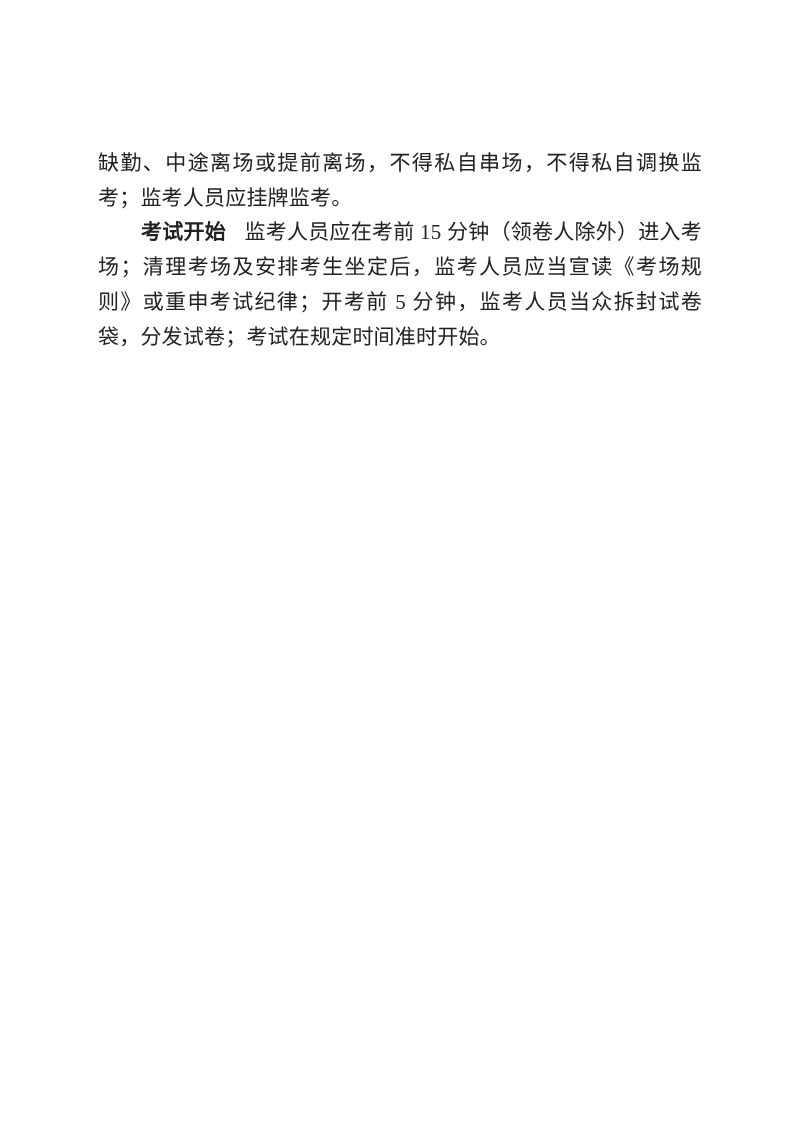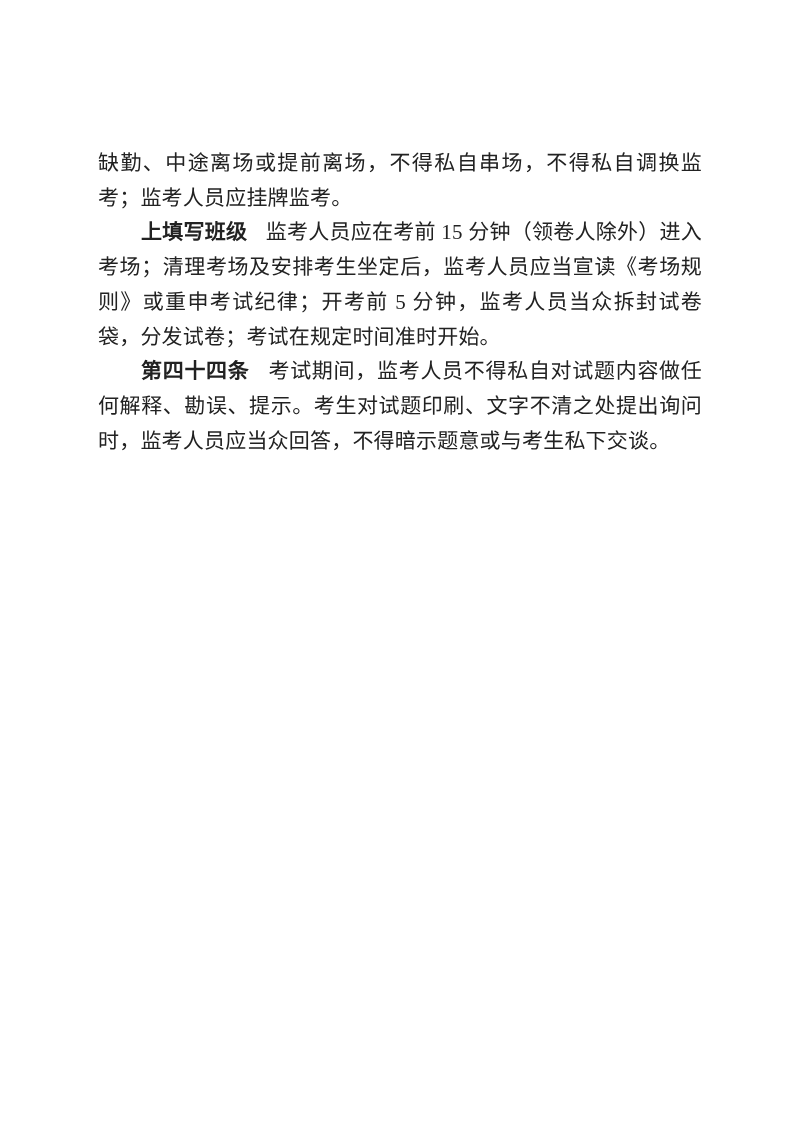--- a/index.html
+++ b/index.html
@@ -41,27 +41,23 @@
 <body>
 
 <div class="page">
   <div class="content">
 
     <p class="para">
       <span>缺勤、中途离场或提前离场，不得私自串场，不得私自调换监考；监考人员应挂牌监考。</span>
     </p>
 
     <p class="para indent">
-      <b class="art-num">上填写班级</b>
+      <b class="art-num">考试开始</b>
       <span>监考人员应在考前 15 分钟（领卷人除外）进入考场；清理考场及安排考生坐定后，监考人员应当宣读《考场规则》或重申考试纪律；开考前 5 分钟，监考人员当众拆封试卷袋，分发试卷；考试在规定时间准时开始。</span>
     </p>
 
 
 
 
-    <p class="para indent">
-      <b class="art-num">第四十四条</b>
-      <span>考试期间，监考人员不得私自对试题内容做任何解释、勘误、提示。考生对试题印刷、文字不清之处提出询问时，监考人员应当众回答，不得暗示题意或与考生私下交谈。</span>
-    </p>
 
 
   </div>
 </div>
 
 </body></html>

